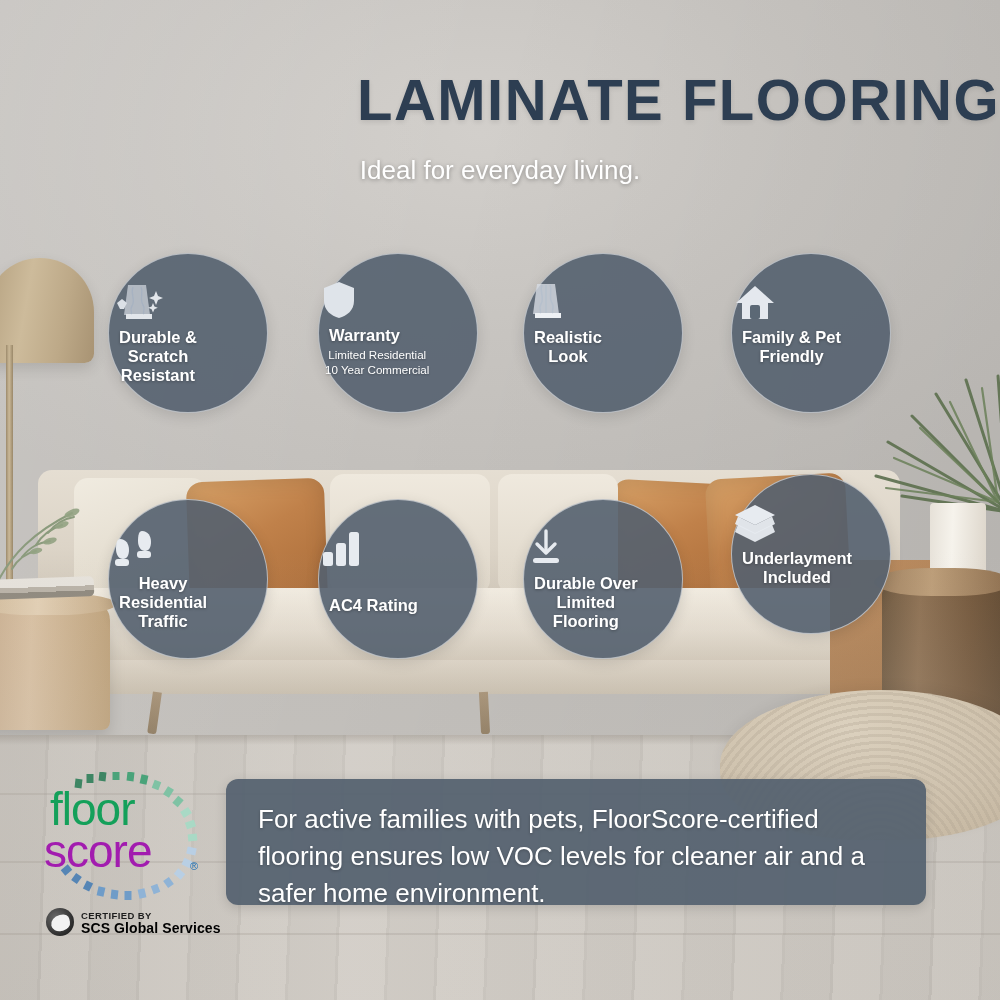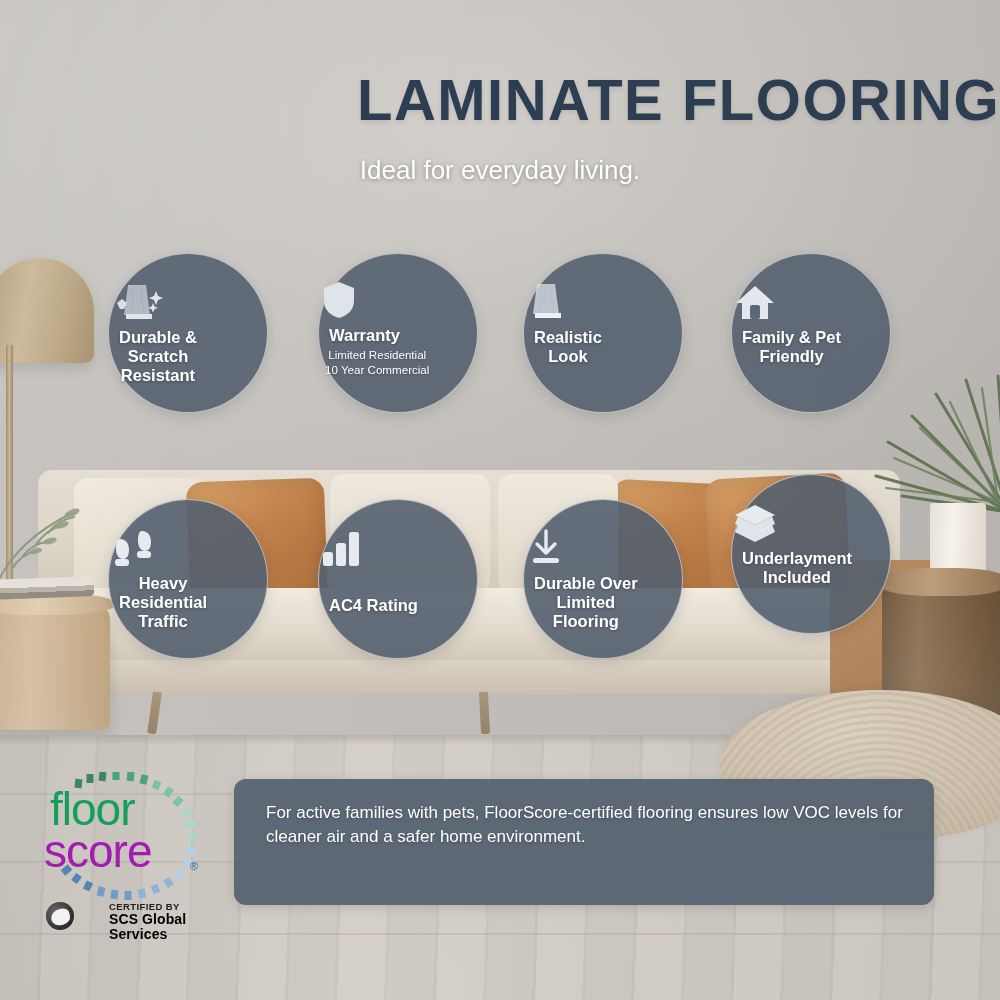--- a/index.html
+++ b/index.html
@@ -201,25 +201,25 @@
   }
   .bubble .sub{
     color:#fff; font-weight:400; font-size:11.6px; line-height:1.25;
     margin-top:3px; padding:0 6px;
     text-shadow:0 1px 2px rgba(0,0,0,.28);
   }
   .bubble.tight{ padding-top:24px; }
 
   
   .caption{
-    position:absolute; left:234px; top:779px; width:700px; height:126px;
+    position:absolute; left:226px; top:779px; width:700px; height:126px;
     background:rgba(84,97,111,.93);
     border-radius:12px;
     padding:22px 30px 0 32px;
-    color:#fff; font-size:17px; line-height:1.42; font-weight:400;
+    color:#fff; font-size:26px; line-height:1.42; font-weight:400;
     text-shadow:0 1px 3px rgba(0,0,0,.25);
     box-shadow:0 3px 12px rgba(0,0,0,.14);
   }
 
   
   .fs-logo{ position:absolute; left:42px; top:776px; width:190px; height:160px; }
   .fs-floor{
     position:absolute; left:8px; top:6px;
     font-size:46px; font-weight:400; color:#14a05a;
     letter-spacing:-1px;
@@ -227,21 +227,21 @@
   }
   .fs-score{
     position:absolute; left:2px; top:48px;
     font-size:46px; font-weight:400; color:#a21caf;
     letter-spacing:-1px;
   }
   .fs-reg{ position:absolute; left:148px; top:84px; font-size:11px; color:#1b6fb5; }
   .fs-ring{ position:absolute; left:0; top:-4px; }
   .scs{
     position:absolute; left:4px; top:126px; width:190px; height:34px;
-    display:flex; align-items:flex-start;gap:28px;
+    display:flex; align-items:flex-end;
   }
   .scs-logo{
     width:28px; height:28px; border-radius:50%;
     background:radial-gradient(circle at 35% 35%, #6b6b6b 0%, #2b2b2b 70%, #111 100%);
     position:relative; overflow:hidden; flex:0 0 auto;
   }
   .scs-logo::after{
     content:""; position:absolute; left:5px; top:7px; width:19px; height:16px;
     background:#f2f2f2;
     border-radius:60% 40% 50% 50%;

